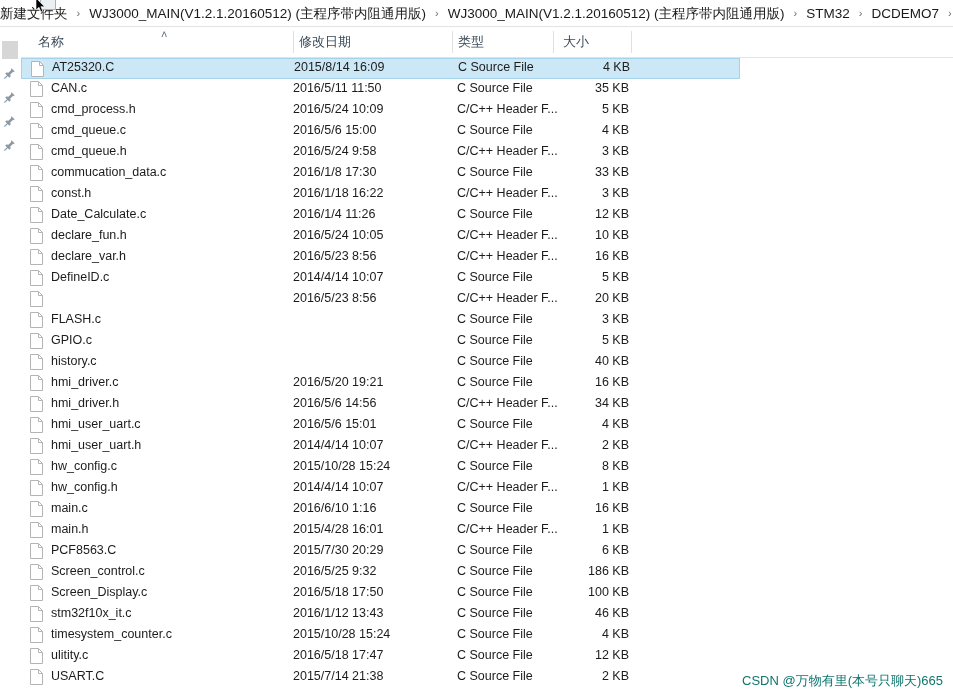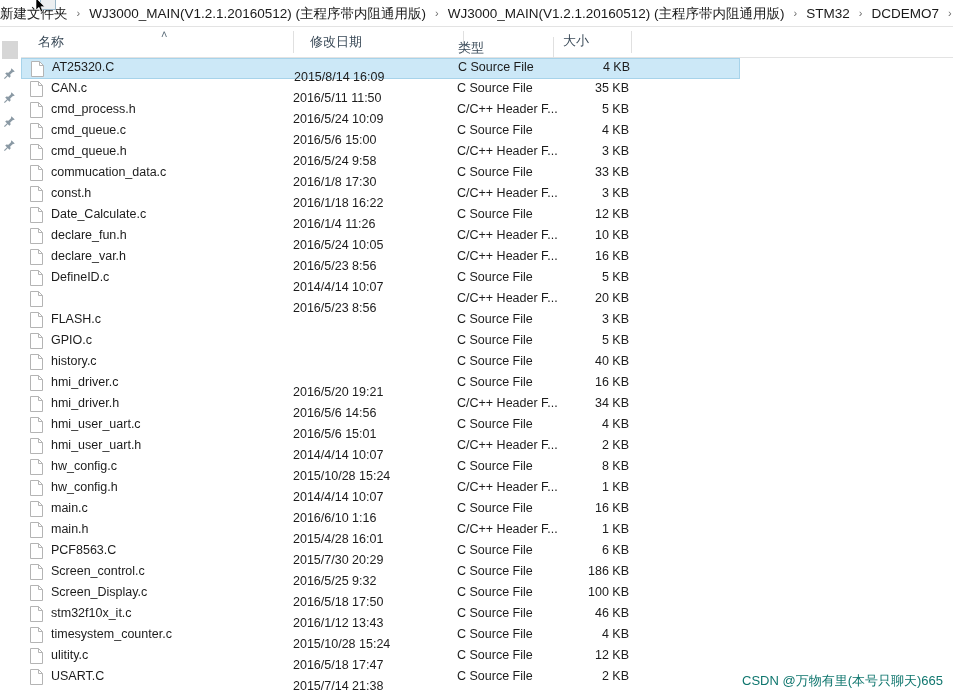--- a/index.html
+++ b/index.html
@@ -119,23 +119,23 @@
   }
   .colh .sep {
     position: absolute;
     right: 0;
     top: 4px;
     width: 1px;
     height: 22px;
     background: #e0e0e0;
   }
   .colh-name { left: 8px;    width: 265px; }
-  .colh-date { left: 280px; width: 163px; }
-  .colh-type { left: 428px; width: 105px; margin-top: 6px; }
-  .colh-size { left: 533px; width: 78px; font-family: Liberation Mono, monospace; }
+  .colh-date { left: 269px; width: 163px; }
+  .colh-type { left: 428px; width: 105px; }
+  .colh-size { left: 533px; width: 78px; }
   .sortcaret {
     position: absolute;
     left: 132px;
     top: 1px;
     font-size: 11px;
     color: #5a6b78;
     line-height: 12px;
   }
 
   
@@ -166,21 +166,21 @@
     top: 0;
     height: 19px;
     line-height: 19px;
     font-size: 12.5px;
     color: #1c1c1c;
     white-space: nowrap;
     overflow: hidden;
   }
   .row.selected .cell { top: -1px; }
   .c-name { left: 9px;   width: 250px; color: #1c1c1c; }
-  .c-date { left: 272px; width: 150px; color: #4f4f4f; margin-top: 10px; }
+  .c-date { left: 272px; width: 150px; color: #4f4f4f; }
   .c-type { left: 436px; width: 100px; color: #4f4f4f; }
   .c-size { left: 530px; width: 78px; color: #4f4f4f; text-align: right; }
 
   .ficon {
     position: absolute;
     left: 9px;
     top: 2px;
     width: 13px;
     height: 16px;
   }

